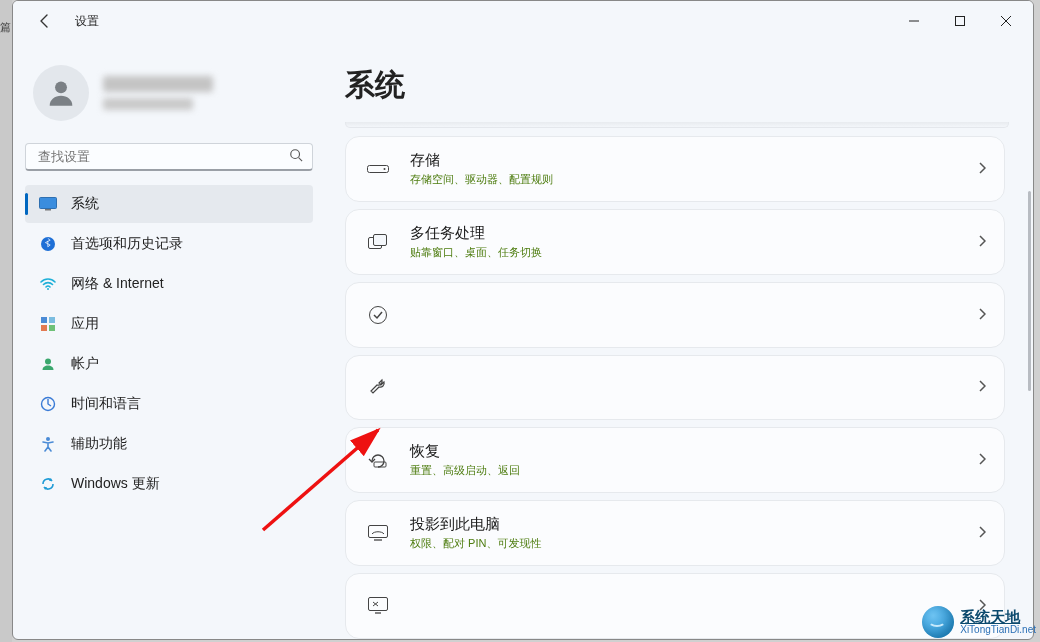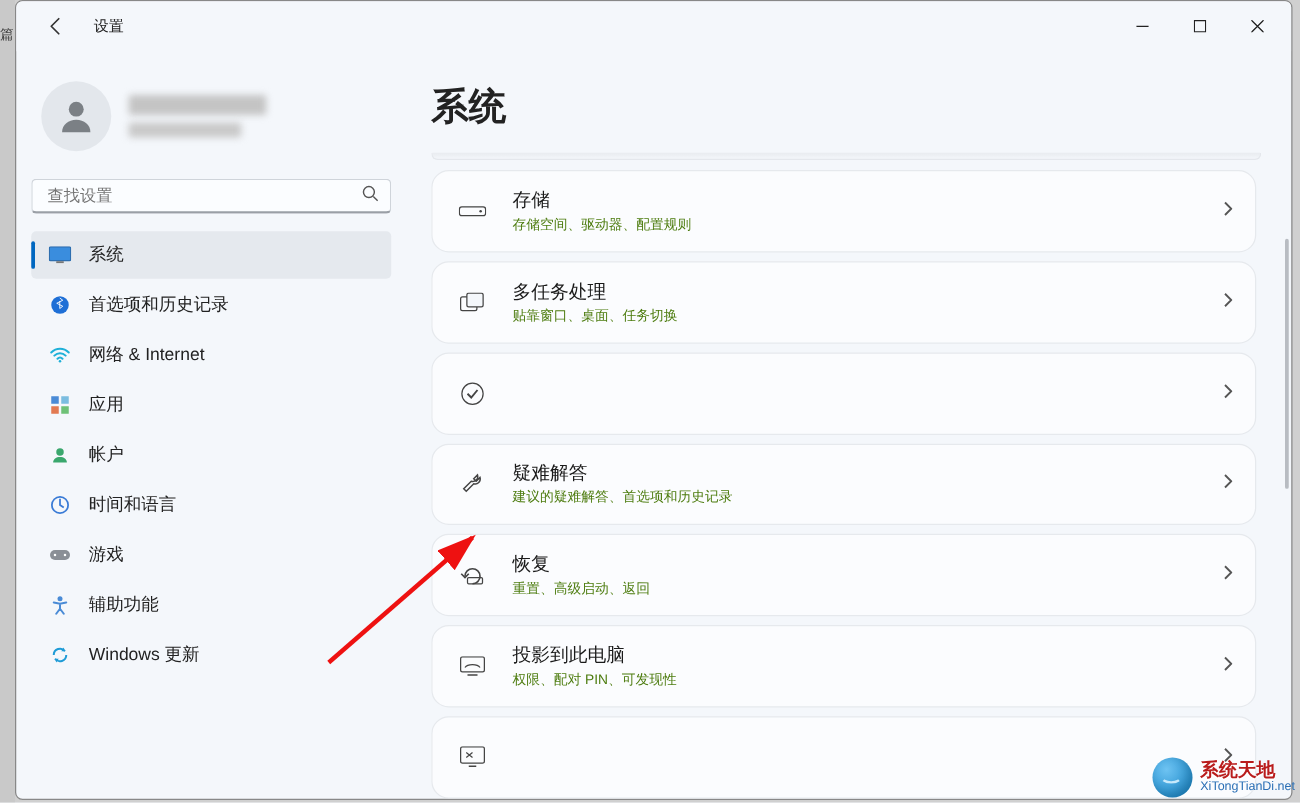--- a/index.html
+++ b/index.html
@@ -35,21 +35,21 @@
   .card-icon { width: 28px; display: flex; align-items: center; justify-content: center; color: #444; }
   .card-texts { margin-left: 18px; display: flex; flex-direction: column; gap: 2px; }
   .card-title { font-size: 15px; color: #1a1a1a; }
   .card-sub { font-size: 11px; color: #4d7c0f; }
   .chev { margin-left: auto; color: #555; }
   .scroll-thumb { position: absolute; right: 2px; top: 150px; width: 3px; height: 200px; background: #b8bcc2; border-radius: 2px; }
   .arrow-annotation { position: absolute; pointer-events: none; z-index: 50; }
   .watermark { position: absolute; right: 4px; bottom: 4px; display: flex; align-items: center; gap: 6px; z-index: 60; }
   .watermark .globe { width: 32px; height: 32px; border-radius: 50%; background: radial-gradient(circle at 35% 30%, #6ec3f2, #0b7dc1); box-shadow: inset -4px -4px 8px rgba(0,0,0,.15); position:relative; overflow:hidden;}
   .watermark .globe::after{content:"";position:absolute;left:6px;top:9px;width:14px;height:8px;border:2px solid #c6e9fb;border-color:transparent transparent #c6e9fb transparent;border-radius:50%;}
-  .watermark .wlabel { font-size: 15px; font-weight: 700; color: #b91c1c; text-shadow: 0 1px 0 #fff; line-height:1;}
+  .watermark .wlabel { font-size: 15px; font-weight: 700; color: #0c4a6e; text-shadow: 0 1px 0 #fff; line-height:1;text-decoration:underline;}
   .watermark .wsub { font-size: 10px; color: #2a6fb5; }
   .left-edge { position: absolute; left: 0; top: 0; width: 12px; height: 642px; background: #c9c9c9; }
   .left-char { position: absolute; left: 0; top: 20px; font-size: 11px; color: #444; }
 </style>
 </head>
 <body>
 
 <div class="left-edge">
     <span class="left-char">篇</span>
   </div>
@@ -156,30 +156,20 @@
           <span class="nav-icon">
               <svg width="16" height="16" viewBox="0 0 16 16">
                 <circle cx="8" cy="8" r="6.5" fill="none" stroke="#3a7bd6" stroke-width="1.4"></circle>
                 <path d="M8 3v5l3 2" stroke="#3a7bd6" stroke-width="1.4" fill="none"></path>
               </svg>
             </span>
           <span>时间和语言</span>
         </div>
         <div class="nav-item">
           <span class="nav-icon">
-              <svg width="18" height="12" viewBox="0 0 18 12">
-                <rect x="1" y="2" width="16" height="8" rx="4" fill="#8a8f96"></rect>
-                <circle cx="5" cy="6" r="1" fill="#fff"></circle>
-                <circle cx="13" cy="6" r="1" fill="#fff"></circle>
-              </svg>
-            </span>
-          <span>游戏</span>
-        </div>
-        <div class="nav-item">
-          <span class="nav-icon">
               <svg width="16" height="16" viewBox="0 0 16 16">
                 <circle cx="8" cy="3" r="2" fill="#4a8bd6"></circle>
                 <path d="M3 6l5 1 5-1M8 7v4l-3 4M8 11l3 4" stroke="#4a8bd6" stroke-width="1.6" fill="none" stroke-linecap="round"></path>
               </svg>
             </span>
           <span>辅助功能</span>
         </div>
         <div class="nav-item">
           <span class="nav-icon">
               <svg width="16" height="16" viewBox="0 0 16 16">
@@ -240,24 +230,20 @@
                 <path d="M2 1l5 5-5 5" stroke="#555" stroke-width="1.5" fill="none"></path>
               </svg></span>
         </div>
 
         <div class="card">
           <span class="card-icon">
               <svg width="20" height="20" viewBox="0 0 20 20">
                 <path d="M14 3a4 4 0 01-5 5l-6 6 2 2 6-6a4 4 0 005-5l-3 3-2-2z" stroke="#444" fill="none" stroke-width="1.2"></path>
               </svg>
             </span>
-          <div class="card-texts">
-              <div class="card-title">疑难解答</div>
-              <div class="card-sub">建议的疑难解答、首选项和历史记录</div>
-            </div>
           <span class="chev"><svg width="8" height="12" viewBox="0 0 8 12">
                 <path d="M2 1l5 5-5 5" stroke="#555" stroke-width="1.5" fill="none"></path>
               </svg></span>
         </div>
 
         <div class="card">
           <span class="card-icon">
               <svg width="20" height="18" viewBox="0 0 20 18">
                 <path d="M4 10a6 6 0 116 6" stroke="#444" fill="none" stroke-width="1.3"></path>
                 <path d="M1 8l3 3 3-3" stroke="#444" fill="none" stroke-width="1.3"></path>

